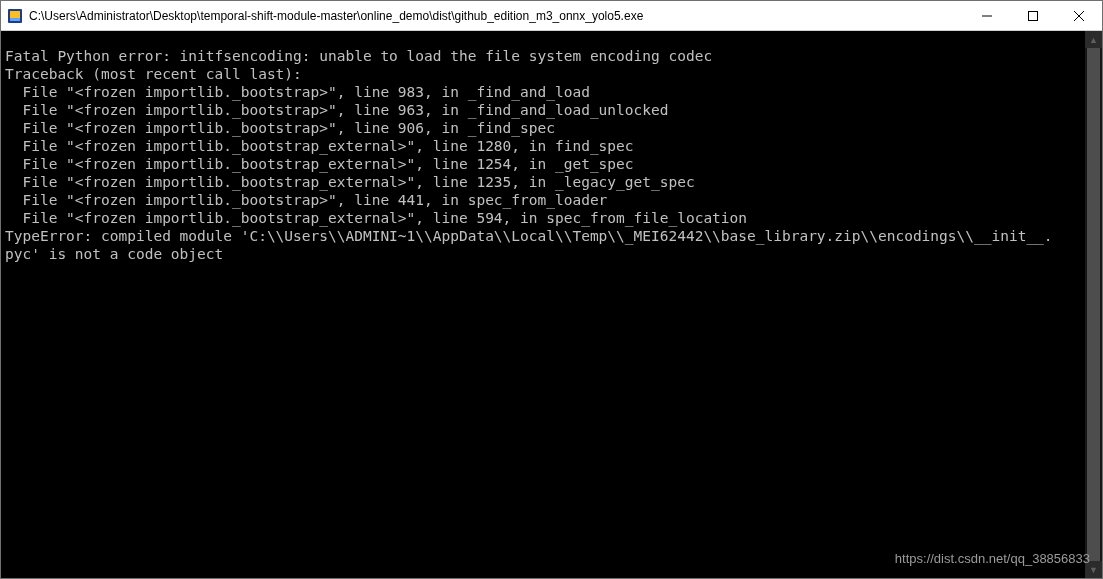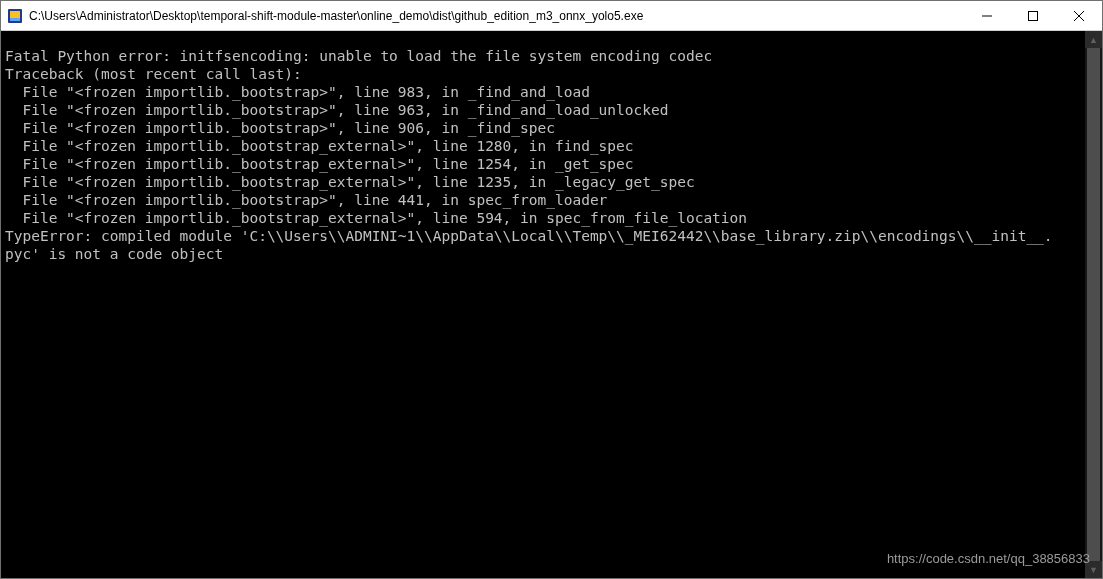--- a/index.html
+++ b/index.html
@@ -160,15 +160,15 @@
 
   <div class="console-area">
     <div class="console-content" id="console-lines"><span class="console-line">Fatal Python error: initfsencoding: unable to load the file system encoding codec</span><span class="console-line">Traceback (most recent call last):</span><span class="console-line">  File "&lt;frozen importlib._bootstrap&gt;", line 983, in _find_and_load</span><span class="console-line">  File "&lt;frozen importlib._bootstrap&gt;", line 963, in _find_and_load_unlocked</span><span class="console-line">  File "&lt;frozen importlib._bootstrap&gt;", line 906, in _find_spec</span><span class="console-line">  File "&lt;frozen importlib._bootstrap_external&gt;", line 1280, in find_spec</span><span class="console-line">  File "&lt;frozen importlib._bootstrap_external&gt;", line 1254, in _get_spec</span><span class="console-line">  File "&lt;frozen importlib._bootstrap_external&gt;", line 1235, in _legacy_get_spec</span><span class="console-line">  File "&lt;frozen importlib._bootstrap&gt;", line 441, in spec_from_loader</span><span class="console-line">  File "&lt;frozen importlib._bootstrap_external&gt;", line 594, in spec_from_file_location</span><span class="console-line">TypeError: compiled module 'C:\\Users\\ADMINI~1\\AppData\\Local\\Temp\\_MEI62442\\base_library.zip\\encodings\\__init__.</span><span class="console-line">pyc' is not a code object</span></div>
     <div class="scrollbar">
       <div class="scrollbar-arrow up">▲</div>
       <div class="scrollbar-track">
         <div class="scrollbar-thumb"></div>
       </div>
       <div class="scrollbar-arrow down">▼</div>
     </div>
-    <div class="watermark">https://code.csdn.net/qq_38856833</div>
+    <div class="watermark">https://dist.csdn.net/qq_38856833</div>
   </div>
 </div>
 
 </body></html>

